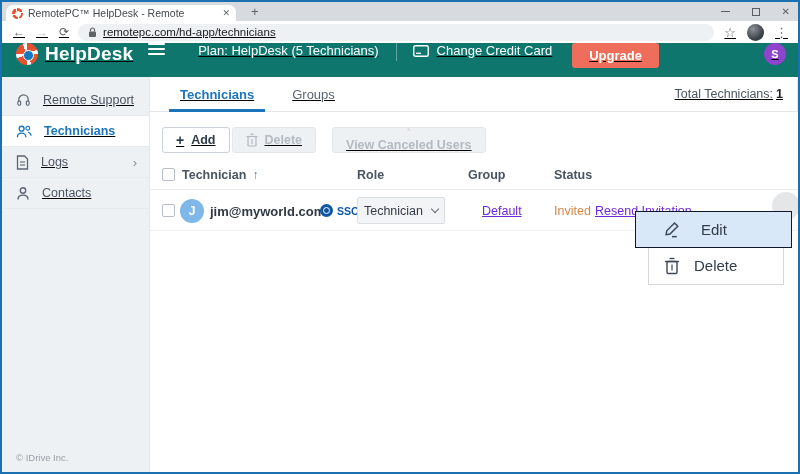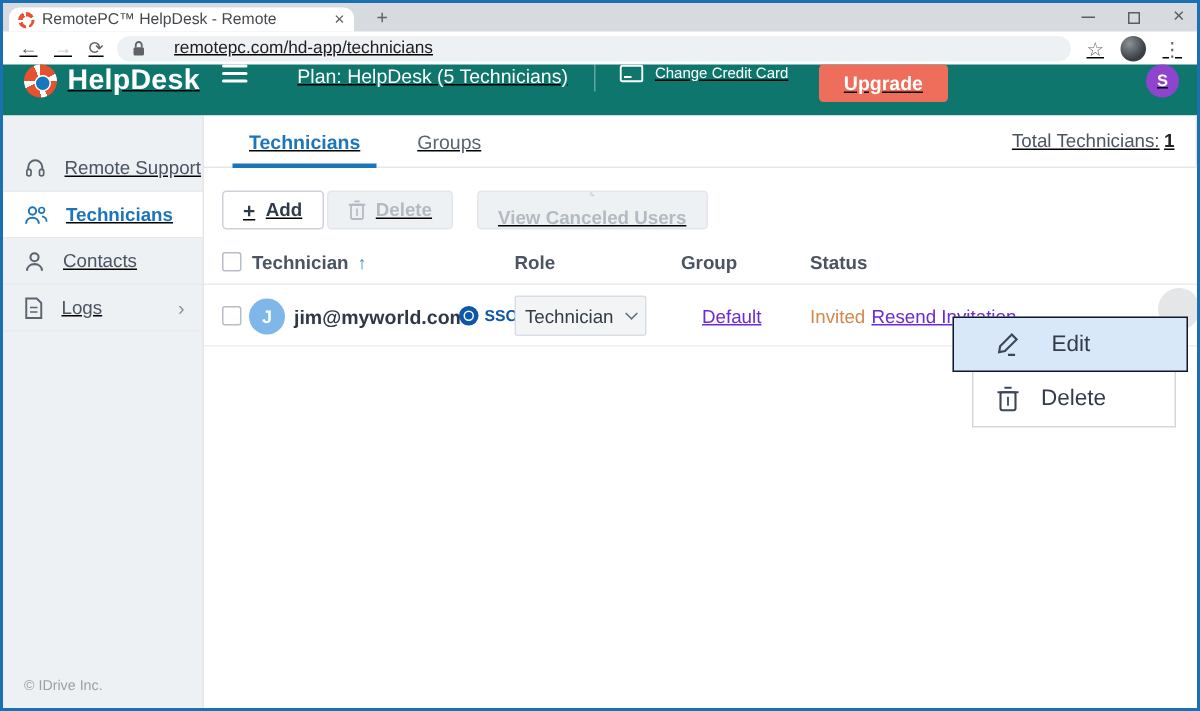--- a/index.html
+++ b/index.html
@@ -17,21 +17,21 @@
   .newtab { position:absolute; left:245px; top:2px; font-size:13px; color:#5f6368; line-height:16px; padding:0 4px; }
   .wincontrols { position:absolute; right:8px; top:0; height:19px; display:flex; align-items:center; gap:22px; }
   .wc-min { width:9px; border-top:1px solid #5a5e63; display:inline-block; }
   .wc-max { width:8px; height:8px; border:1px solid #5a5e63; display:inline-block; }
   .wc-close { font-size:10px; color:#5a5e63; line-height:10px; }
 
   .btoolbar { height:22px; background:#fff; display:flex; align-items:center; }
   .nav-glyph { font-size:12px; color:#5f6368; margin-left:11px; line-height:1; }
   .nav-glyph.disabled { color:#c2c6cb; }
   .urlpill { height:17px; flex:1; margin-left:9px; margin-right:10px; background:#eef1f3; border-radius:9px;
-             display:flex; align-items:center; padding:0 10px; max-width:648px;gap:13px; }
+             display:flex; align-items:center; padding:0 10px; max-width:648px; }
   .url-text { font-size:11.5px; color:#202124; margin-left:6px; }
   .star { font-size:13px; color:#5f6368; line-height:1; }
   .profile-avatar { width:17px; height:17px; border-radius:50%; margin-left:11px;
                     background:radial-gradient(circle at 35% 30%, #8d9299 0%, #3a3f45 65%); }
   .dots { font-size:13px; color:#5f6368; margin:0 10px 0 11px; line-height:1; }
 
   
   .appheader { height:34px; background:#0f766e; display:flex; align-items:flex-start; color:#fff; }
   .lifebuoy { position:relative; width:22px; height:22px; margin-left:14px; border-radius:50%;
     background:conic-gradient(#e8512f 0 65deg,#fff 65deg 90deg,#e8512f 90deg 155deg,#fff 155deg 180deg,
@@ -39,30 +39,30 @@
   .lifebuoy::after { content:""; position:absolute; left:50%; top:50%; width:9px; height:9px; margin:-4.5px 0 0 -4.5px;
     border-radius:50%; background:#1577bd; border:1.5px solid #fff; }
   .lifebuoy.small { width:11px; height:11px; margin:0; }
   .lifebuoy.small::after { width:4px; height:4px; margin:-2.5px 0 0 -2.5px; border-width:1px; background:#fff; }
   .brand { font-size:19px; font-weight:700; margin-left:7px; letter-spacing:.2px; }
   .hamburger { margin-left:15px; width:17px; display:flex; flex-direction:column; gap:3px; }
   .hamburger span { display:block; height:2px; background:#fff; border-radius:1px; }
   .plan-text { font-size:13px; margin-left:33px; }
   .hdr-divider { width:1px; height:18px; background:rgba(255,255,255,.35); margin-left:17px; }
   .ccc { display:flex; align-items:center; margin-left:16px; gap:8px; }
-  .ccc-label { font-size:10px; }
+  .ccc-label { font-size:13px; }
   .upgrade-btn { margin-left:20px; background:#ee6e5b; color:#fff; font-size:13px; font-weight:700;
                  border:none; border-radius:3px; height:25px; padding:0 17px; font-family:inherit; }
   .s-avatar { margin-left:auto; margin-right:12px; width:22px; height:22px; border-radius:50%;
               background:#8e44cc; color:#fff; font-size:11px; font-weight:700;
               display:flex; align-items:center; justify-content:center; }
 
   
   .content { display:flex; height:395px; }
-  .sidebar { width:134px; background:#eef1f4; border-right:1px solid #e4e7ea; position:relative; padding-top:20px; }
+  .sidebar { width:148px; background:#eef1f4; border-right:1px solid #e4e7ea; position:relative; padding-top:8px; }
   .sb-item { height:31px; display:flex; align-items:center; padding-left:14px; gap:12px;
              font-size:12.5px; color:#4a5462; border-bottom:1px solid #e7eaee; position:relative; }
   .sb-item.active { background:#fff; color:#1c75bb; font-weight:700; }
   .sb-item .chev { position:absolute; right:12px; color:#8a919a; font-size:13px; }
   .sb-footer { position:absolute; bottom:9px; left:14px; font-size:9.5px; color:#9aa0a8; }
 
   .main { flex:1; background:#fff; position:relative; }
   .tabs-row { height:35px; border-bottom:1px solid #e4e7ea; display:flex; align-items:stretch; padding-left:19px; }
   .mtab { display:flex; align-items:center; padding:0 11px; font-size:13px; color:#5a6472; position:relative; }
   .mtab + .mtab { margin-left:16px; }
@@ -199,34 +199,34 @@
       <div class="sb-item active">
         <svg width="16" height="15" viewBox="0 0 17 15">
           <circle cx="6" cy="4.5" r="2.6" fill="none" stroke="#1c75bb" stroke-width="1.4"></circle>
           <path d="M1.5 13.5c0-2.6 2-4.3 4.5-4.3s4.5 1.7 4.5 4.3" fill="none" stroke="#1c75bb" stroke-width="1.4"></path>
           <circle cx="12.5" cy="4" r="2" fill="none" stroke="#1c75bb" stroke-width="1.2"></circle>
           <path d="M12.8 8.3c1.9.3 3.2 1.8 3.2 3.8" fill="none" stroke="#1c75bb" stroke-width="1.2"></path>
         </svg>
         <span>Technicians</span>
       </div>
       <div class="sb-item">
-        <svg width="14" height="15" viewBox="0 0 14 15">
-          <circle cx="7" cy="4.5" r="2.7" fill="none" stroke="#5b6570" stroke-width="1.4"></circle>
-          <path d="M2 13.5c0-2.7 2.2-4.4 5-4.4s5 1.7 5 4.4" fill="none" stroke="#5b6570" stroke-width="1.4"></path>
-        </svg>
-        <span>Contacts</span>
-      </div>
-      <div class="sb-item">
         <svg width="13" height="15" viewBox="0 0 13 15">
           <path d="M1.5 1h7l3 3v10h-10z" fill="none" stroke="#5b6570" stroke-width="1.3"></path>
           <line x1="4" y1="7" x2="9" y2="7" stroke="#5b6570" stroke-width="1.1"></line>
           <line x1="4" y1="10" x2="9" y2="10" stroke="#5b6570" stroke-width="1.1"></line>
         </svg>
         <span>Logs</span>
         <span class="chev">›</span>
+      </div>
+      <div class="sb-item">
+        <svg width="14" height="15" viewBox="0 0 14 15">
+          <circle cx="7" cy="4.5" r="2.7" fill="none" stroke="#5b6570" stroke-width="1.4"></circle>
+          <path d="M2 13.5c0-2.7 2.2-4.4 5-4.4s5 1.7 5 4.4" fill="none" stroke="#5b6570" stroke-width="1.4"></path>
+        </svg>
+        <span>Contacts</span>
       </div>
       <div class="sb-footer">© IDrive Inc.</div>
     </div>
 
     <div class="main">
 
       <div class="tabs-row">
         <div class="mtab active">Technicians</div>
         <div class="mtab">Groups</div>
         <div class="tabs-right">

